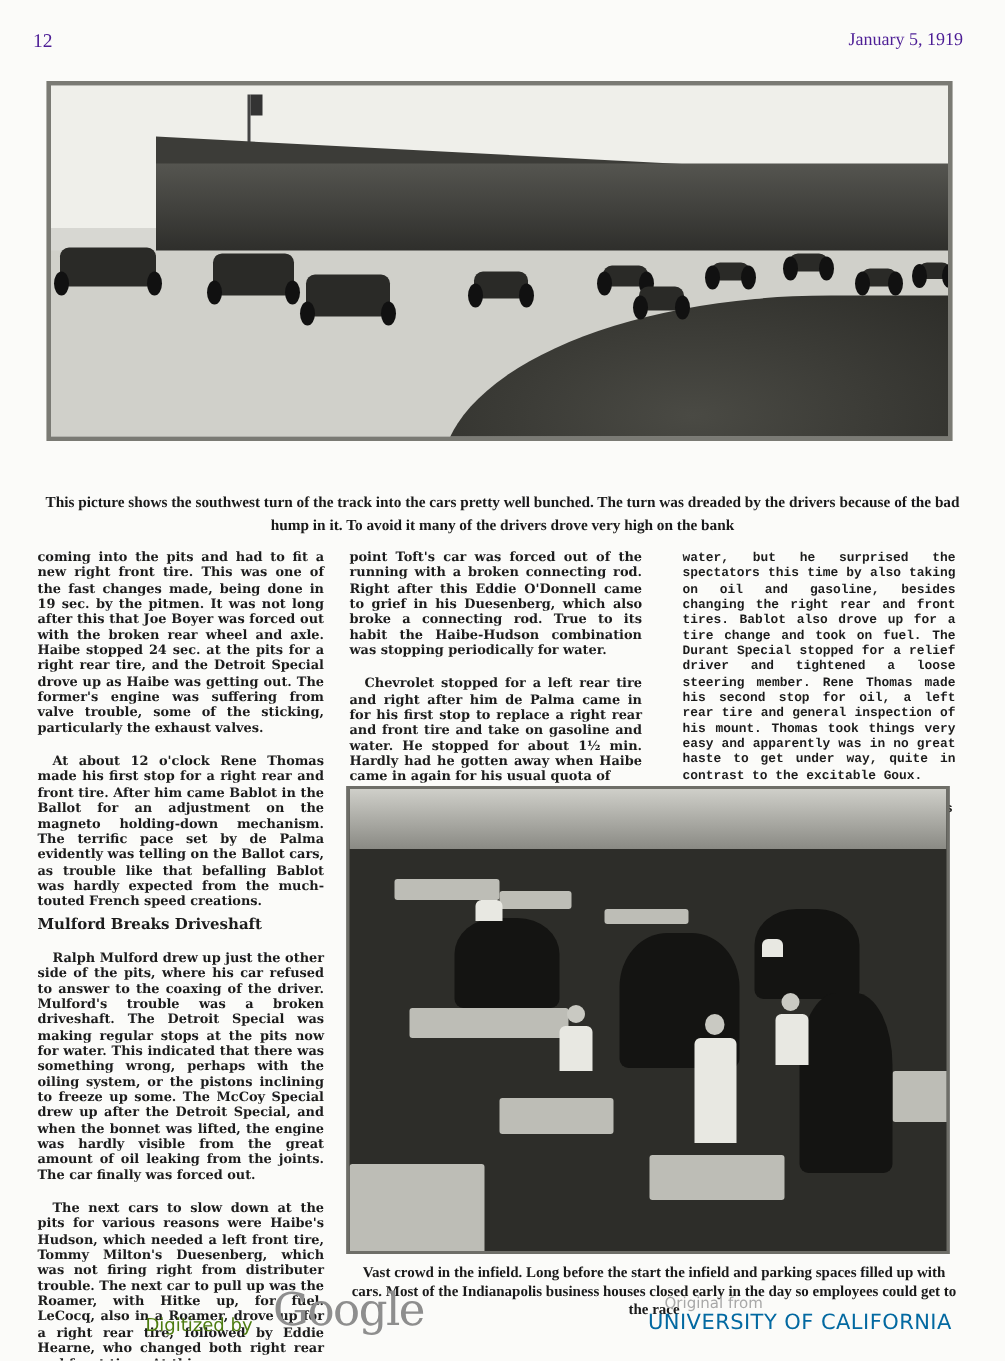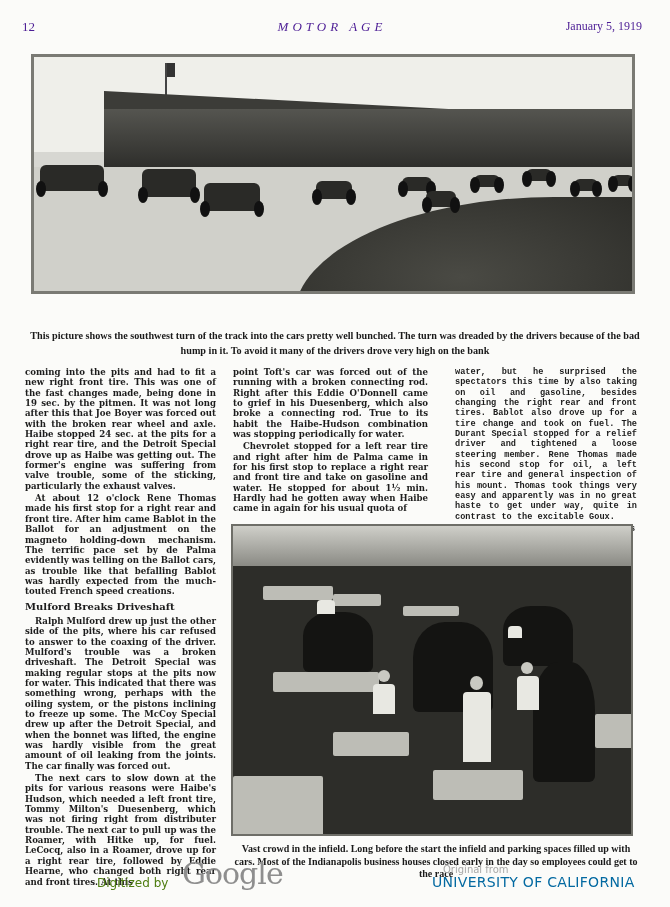--- a/index.html
+++ b/index.html
@@ -51,21 +51,21 @@
       font-family: "Liberation Serif", serif; font-weight: bold; font-size: 10.2px;
       line-height: 15px; text-align: center; color: #1a1a1a;
     }
 
     
     .col {
       font-family: "DejaVu Serif", serif; font-size: 8.6px; line-height: 10.35px;
       color: #1c1c1c; text-align: justify; font-weight: bold;
     }
     .col p { margin: 0; text-indent: 0; }
-    .col p.ind { text-indent: 10px; margin-top: 2px; }
+    .col p.ind { text-indent: 10px; margin-top: 12px; }
     .col h3 {
       margin: 5px 0 4px 0; font-size: 10px; font-weight: bold;
       font-family: "DejaVu Serif", serif;
     }
     .col1 { left: 25px; top: 367px; width: 191px; }
     .col2 { left: 233px; top: 367px; width: 195px; }
     .col3 { left: 455px; top: 367px; width: 182px; font-family: Liberation Mono, monospace; }
 
     
     .photo-bottom {
@@ -96,21 +96,20 @@
     }
     .wm-univ {
       left: 396px; top: 874px; font-family: "DejaVu Sans", sans-serif; font-size: 14px; color: #0369a1; letter-spacing: 0.3px; margin-left: 36px;
     }
   </style>
 </head>
 <body>
 
 <div class="abs running-head">
   <span class="pnum">12</span>
-  <span class="mag">MOTOR AGE</span>
   <span class="date">January 5, 1919</span>
 </div>
 
 <div class="abs photo-top">
   <div class="sky"></div>
   <div class="flagpole"></div>
   <div class="flag"></div>
   <div class="grandstand-roof"></div>
   <div class="grandstand"></div>
   <div class="track"></div>

